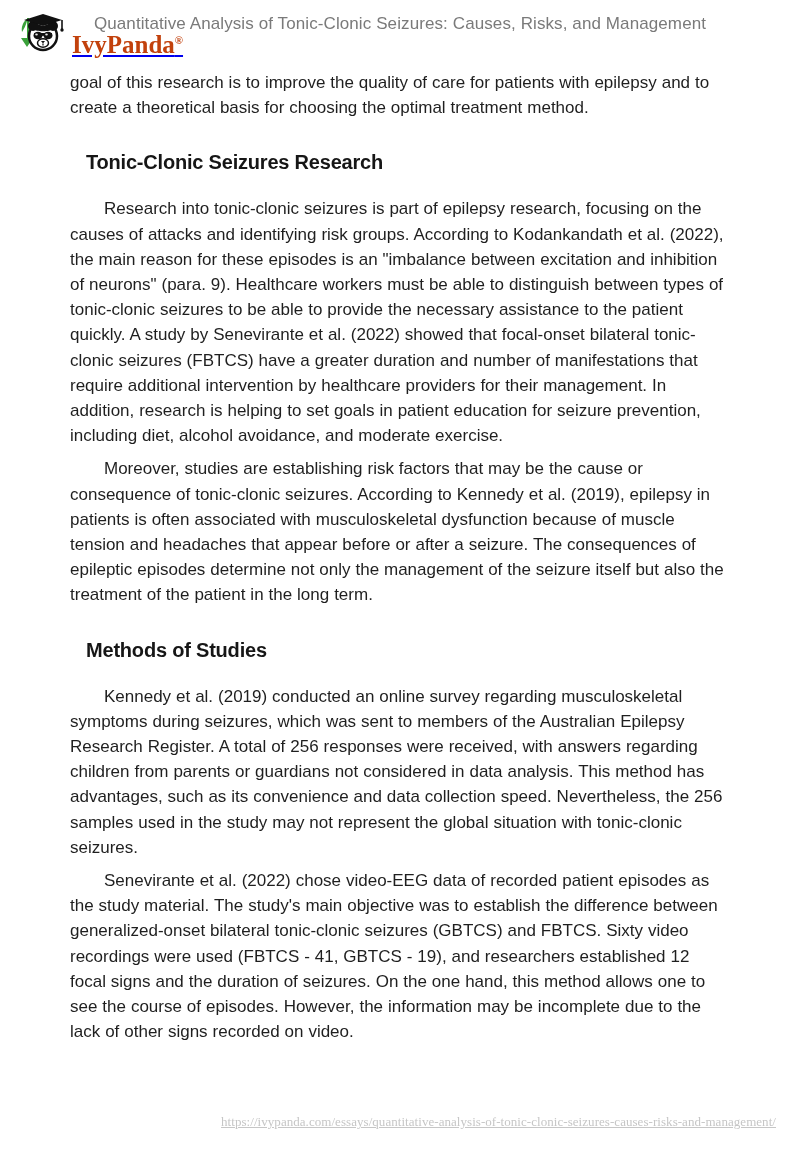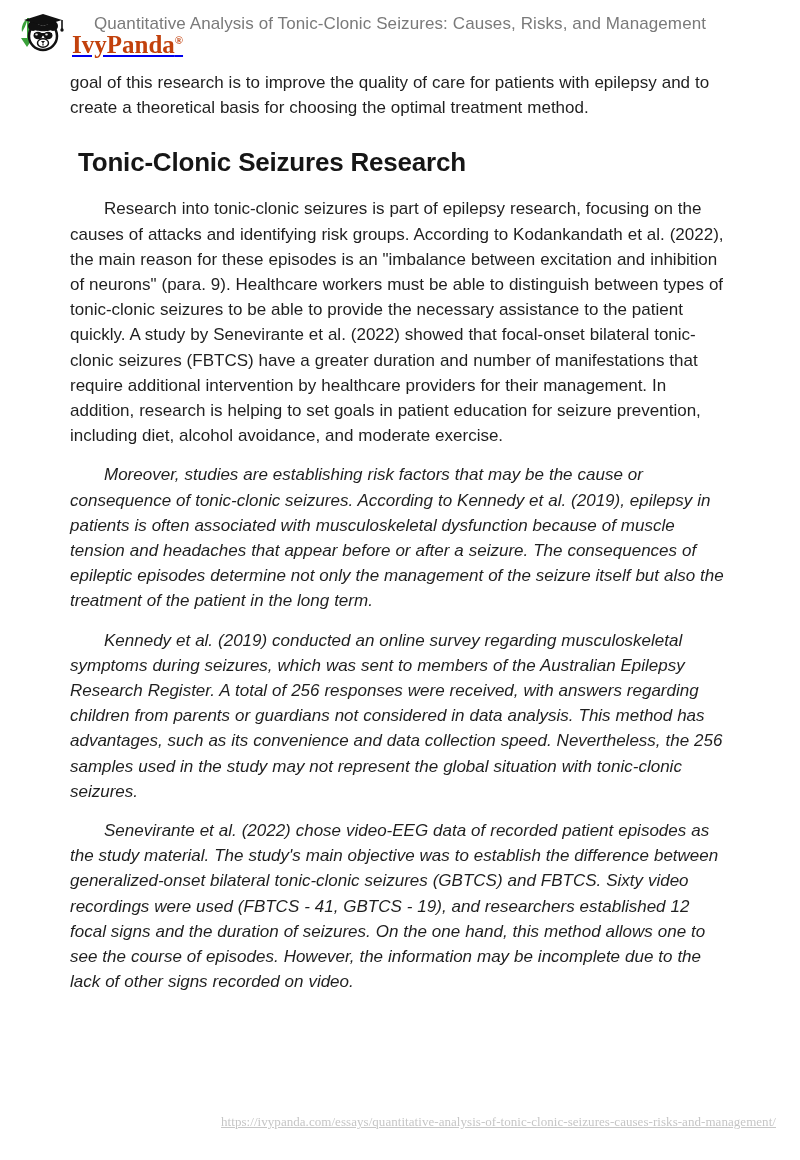--- a/index.html
+++ b/index.html
@@ -78,29 +78,28 @@
     line-height: 25.2px;
     color: #1f1f1f;
     margin: 0 0 0 0;
     text-align: left;
     word-spacing: 0.2px;
   }
   .para.indent {
     text-indent: 34px;
   }
   .para + .para {
-    margin-top: 14px;
-    font-style: italic;
+    margin-top: 8px;
   }
   .section-heading {
-    font-size: 26px;
+    font-size: 20px;
     font-weight: bold;
     color: #161616;
     line-height: 32px;
-    margin: 26px 0 18px 8px;
+    margin: 26px 0 18px 16px;
     letter-spacing: -0.2px;
   }
 
   
   .page-footer {
     position: absolute;
     left: 0;
     bottom: 0;
     width: 800px;
     height: 56px;
@@ -162,20 +161,21 @@
 <main class="doc-body">
 
   <p class="para">goal of this research is to improve the quality of care for patients with epilepsy and to create a theoretical basis for choosing the optimal treatment method.</p>
 
   <h2 class="section-heading">Tonic-Clonic Seizures Research</h2>
 
   <p class="para indent">Research into tonic-clonic seizures is part of epilepsy research, focusing on the causes of attacks and identifying risk groups. According to Kodankandath et al. (2022), the main reason for these episodes is an "imbalance between excitation and inhibition of neurons" (para. 9). Healthcare workers must be able to distinguish between types of tonic-clonic seizures to be able to provide the necessary assistance to the patient quickly. A study by Senevirante et al. (2022) showed that focal-onset bilateral tonic-clonic seizures (FBTCS) have a greater duration and number of manifestations that require additional intervention by healthcare providers for their management. In addition, research is helping to set goals in patient education for seizure prevention, including diet, alcohol avoidance, and moderate exercise.</p>
 
   <p class="para indent">Moreover, studies are establishing risk factors that may be the cause or consequence of tonic-clonic seizures. According to Kennedy et al. (2019), epilepsy in patients is often associated with musculoskeletal dysfunction because of muscle tension and headaches that appear before or after a seizure. The consequences of epileptic episodes determine not only the management of the seizure itself but also the treatment of the patient in the long term.</p>
 
+  <h2 class="section-heading">Methods of Studies</h2>
 
   <p class="para indent">Kennedy et al. (2019) conducted an online survey regarding musculoskeletal symptoms during seizures, which was sent to members of the Australian Epilepsy Research Register. A total of 256 responses were received, with answers regarding children from parents or guardians not considered in data analysis. This method has advantages, such as its convenience and data collection speed. Nevertheless, the 256 samples used in the study may not represent the global situation with tonic-clonic seizures.</p>
 
   <p class="para indent">Senevirante et al. (2022) chose video-EEG data of recorded patient episodes as the study material. The study's main objective was to establish the difference between generalized-onset bilateral tonic-clonic seizures (GBTCS) and FBTCS. Sixty video recordings were used (FBTCS - 41, GBTCS - 19), and researchers established 12 focal signs and the duration of seizures. On the one hand, this method allows one to see the course of episodes. However, the information may be incomplete due to the lack of other signs recorded on video.</p>
 
 </main>
 
 <div class="page-footer">
   <a class="footer-url" href="#">https://ivypanda.com/essays/quantitative-analysis-of-tonic-clonic-seizures-causes-risks-and-management/</a>
 </div>

